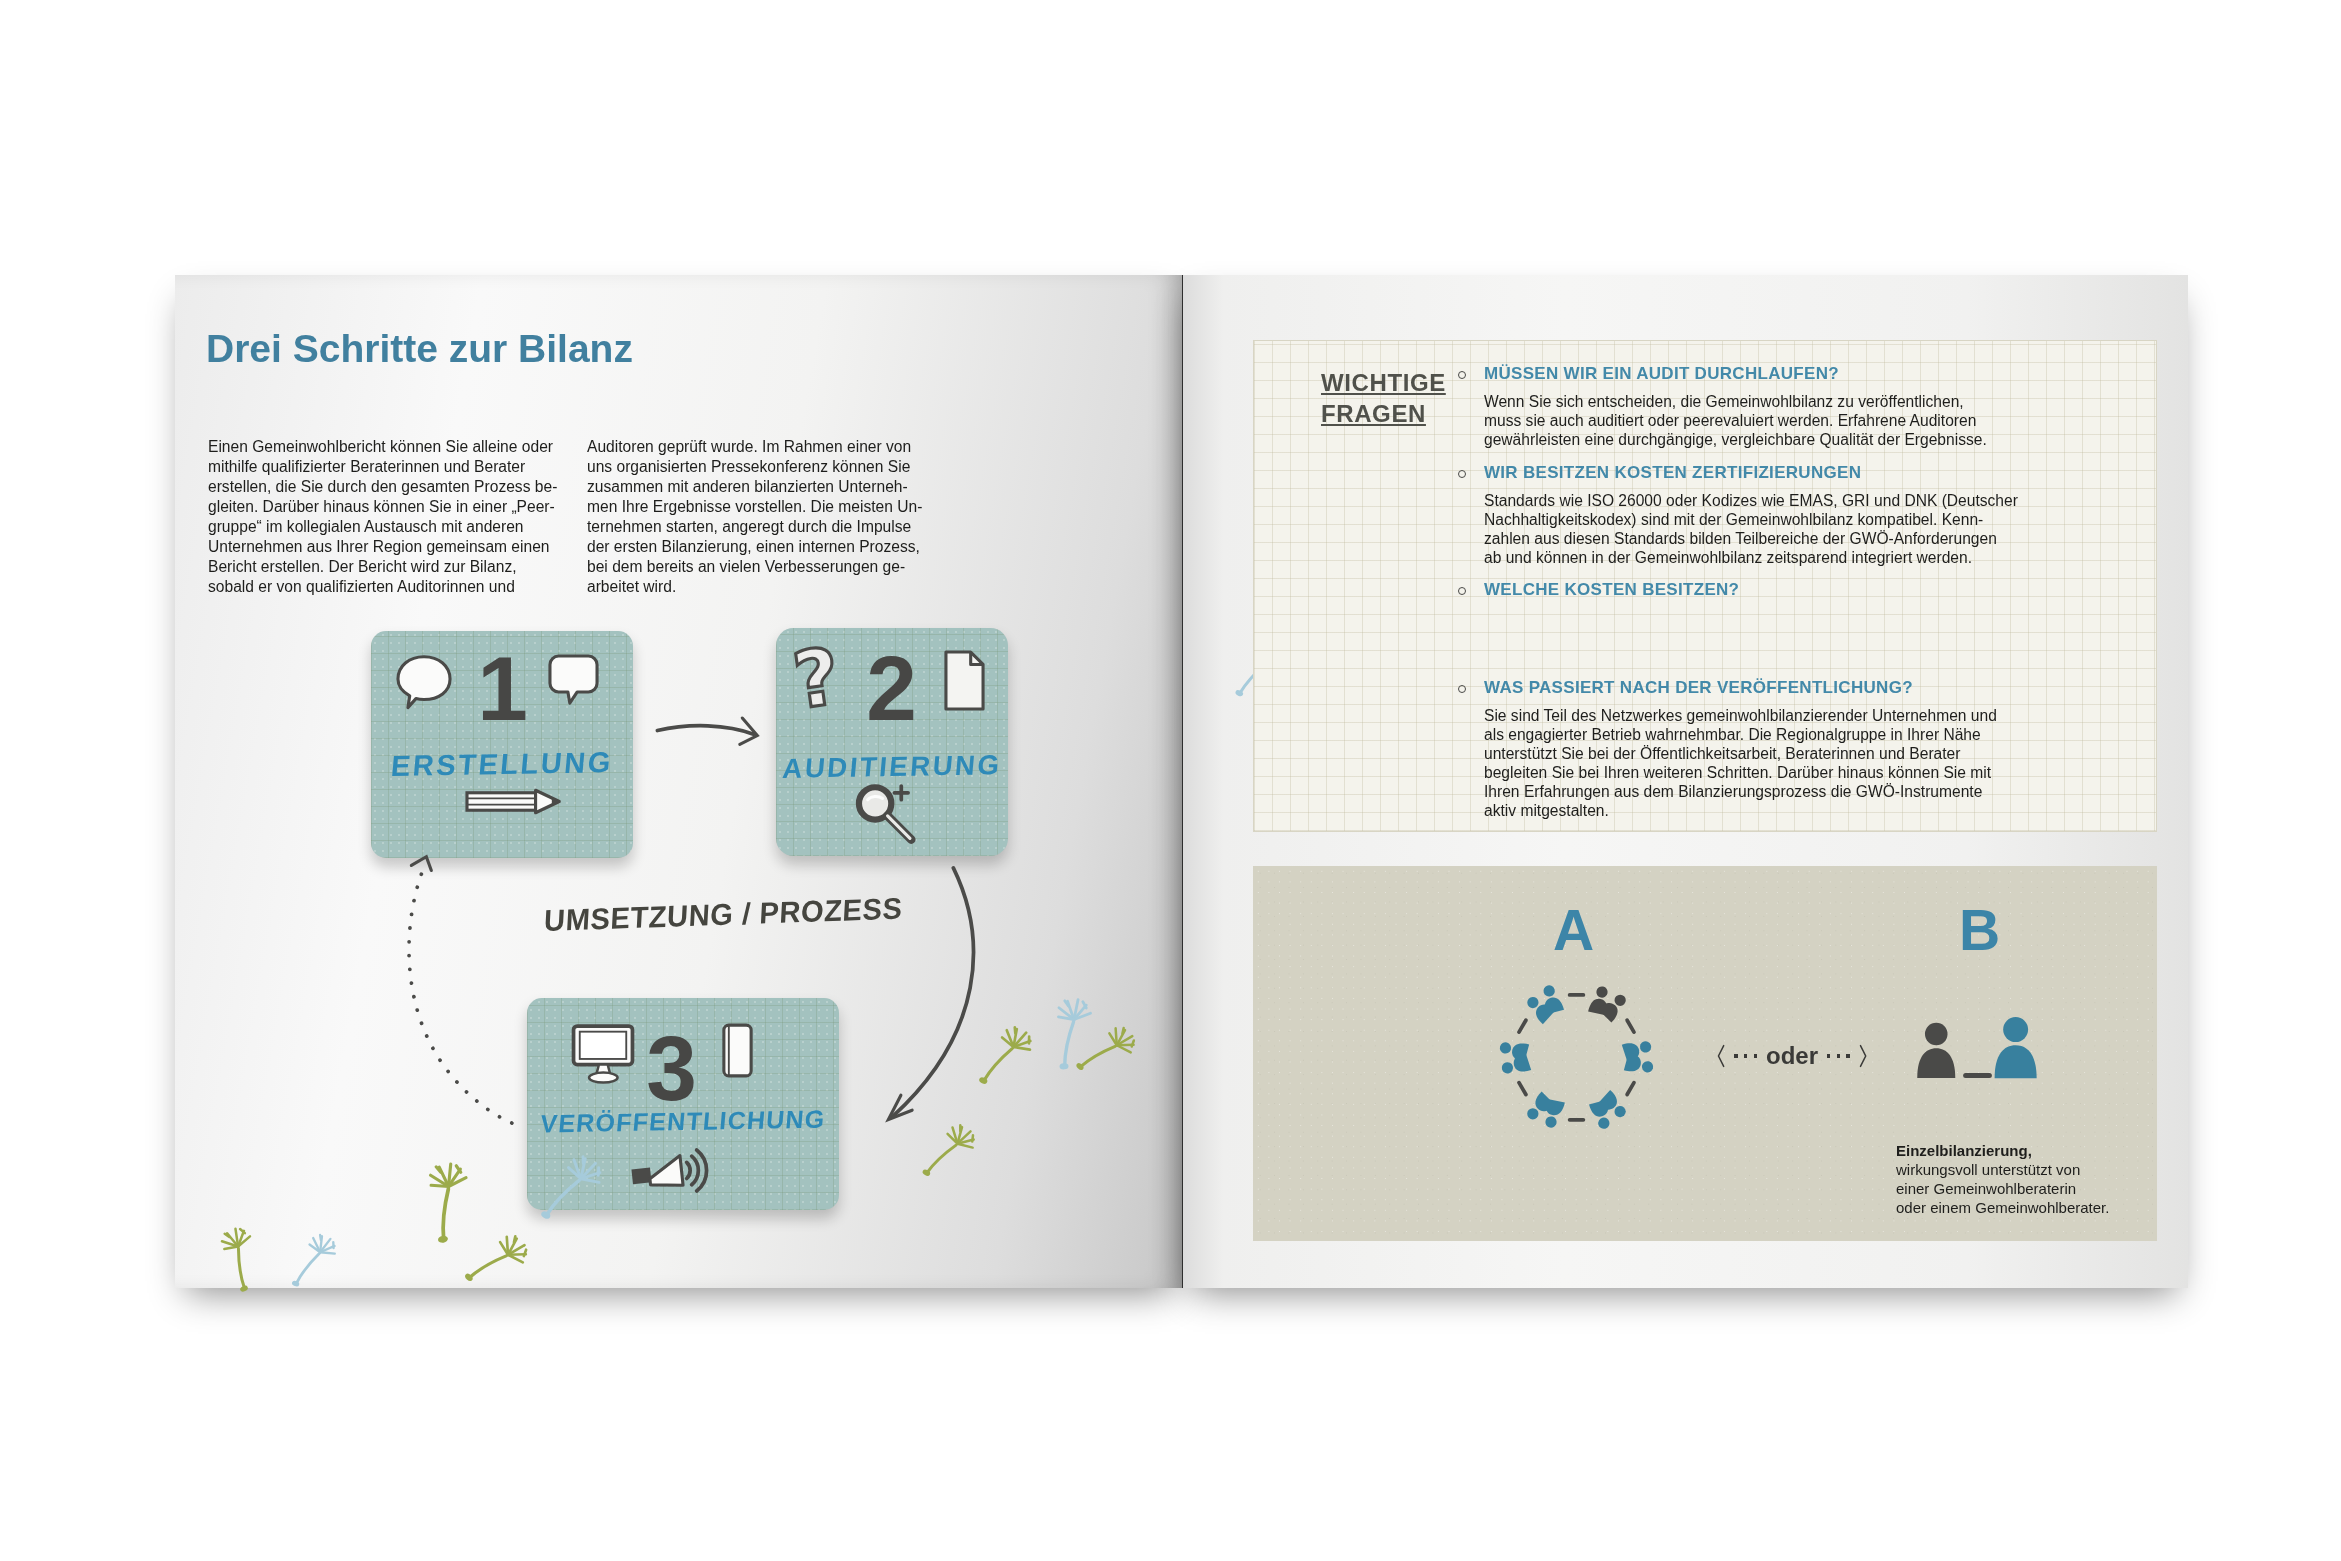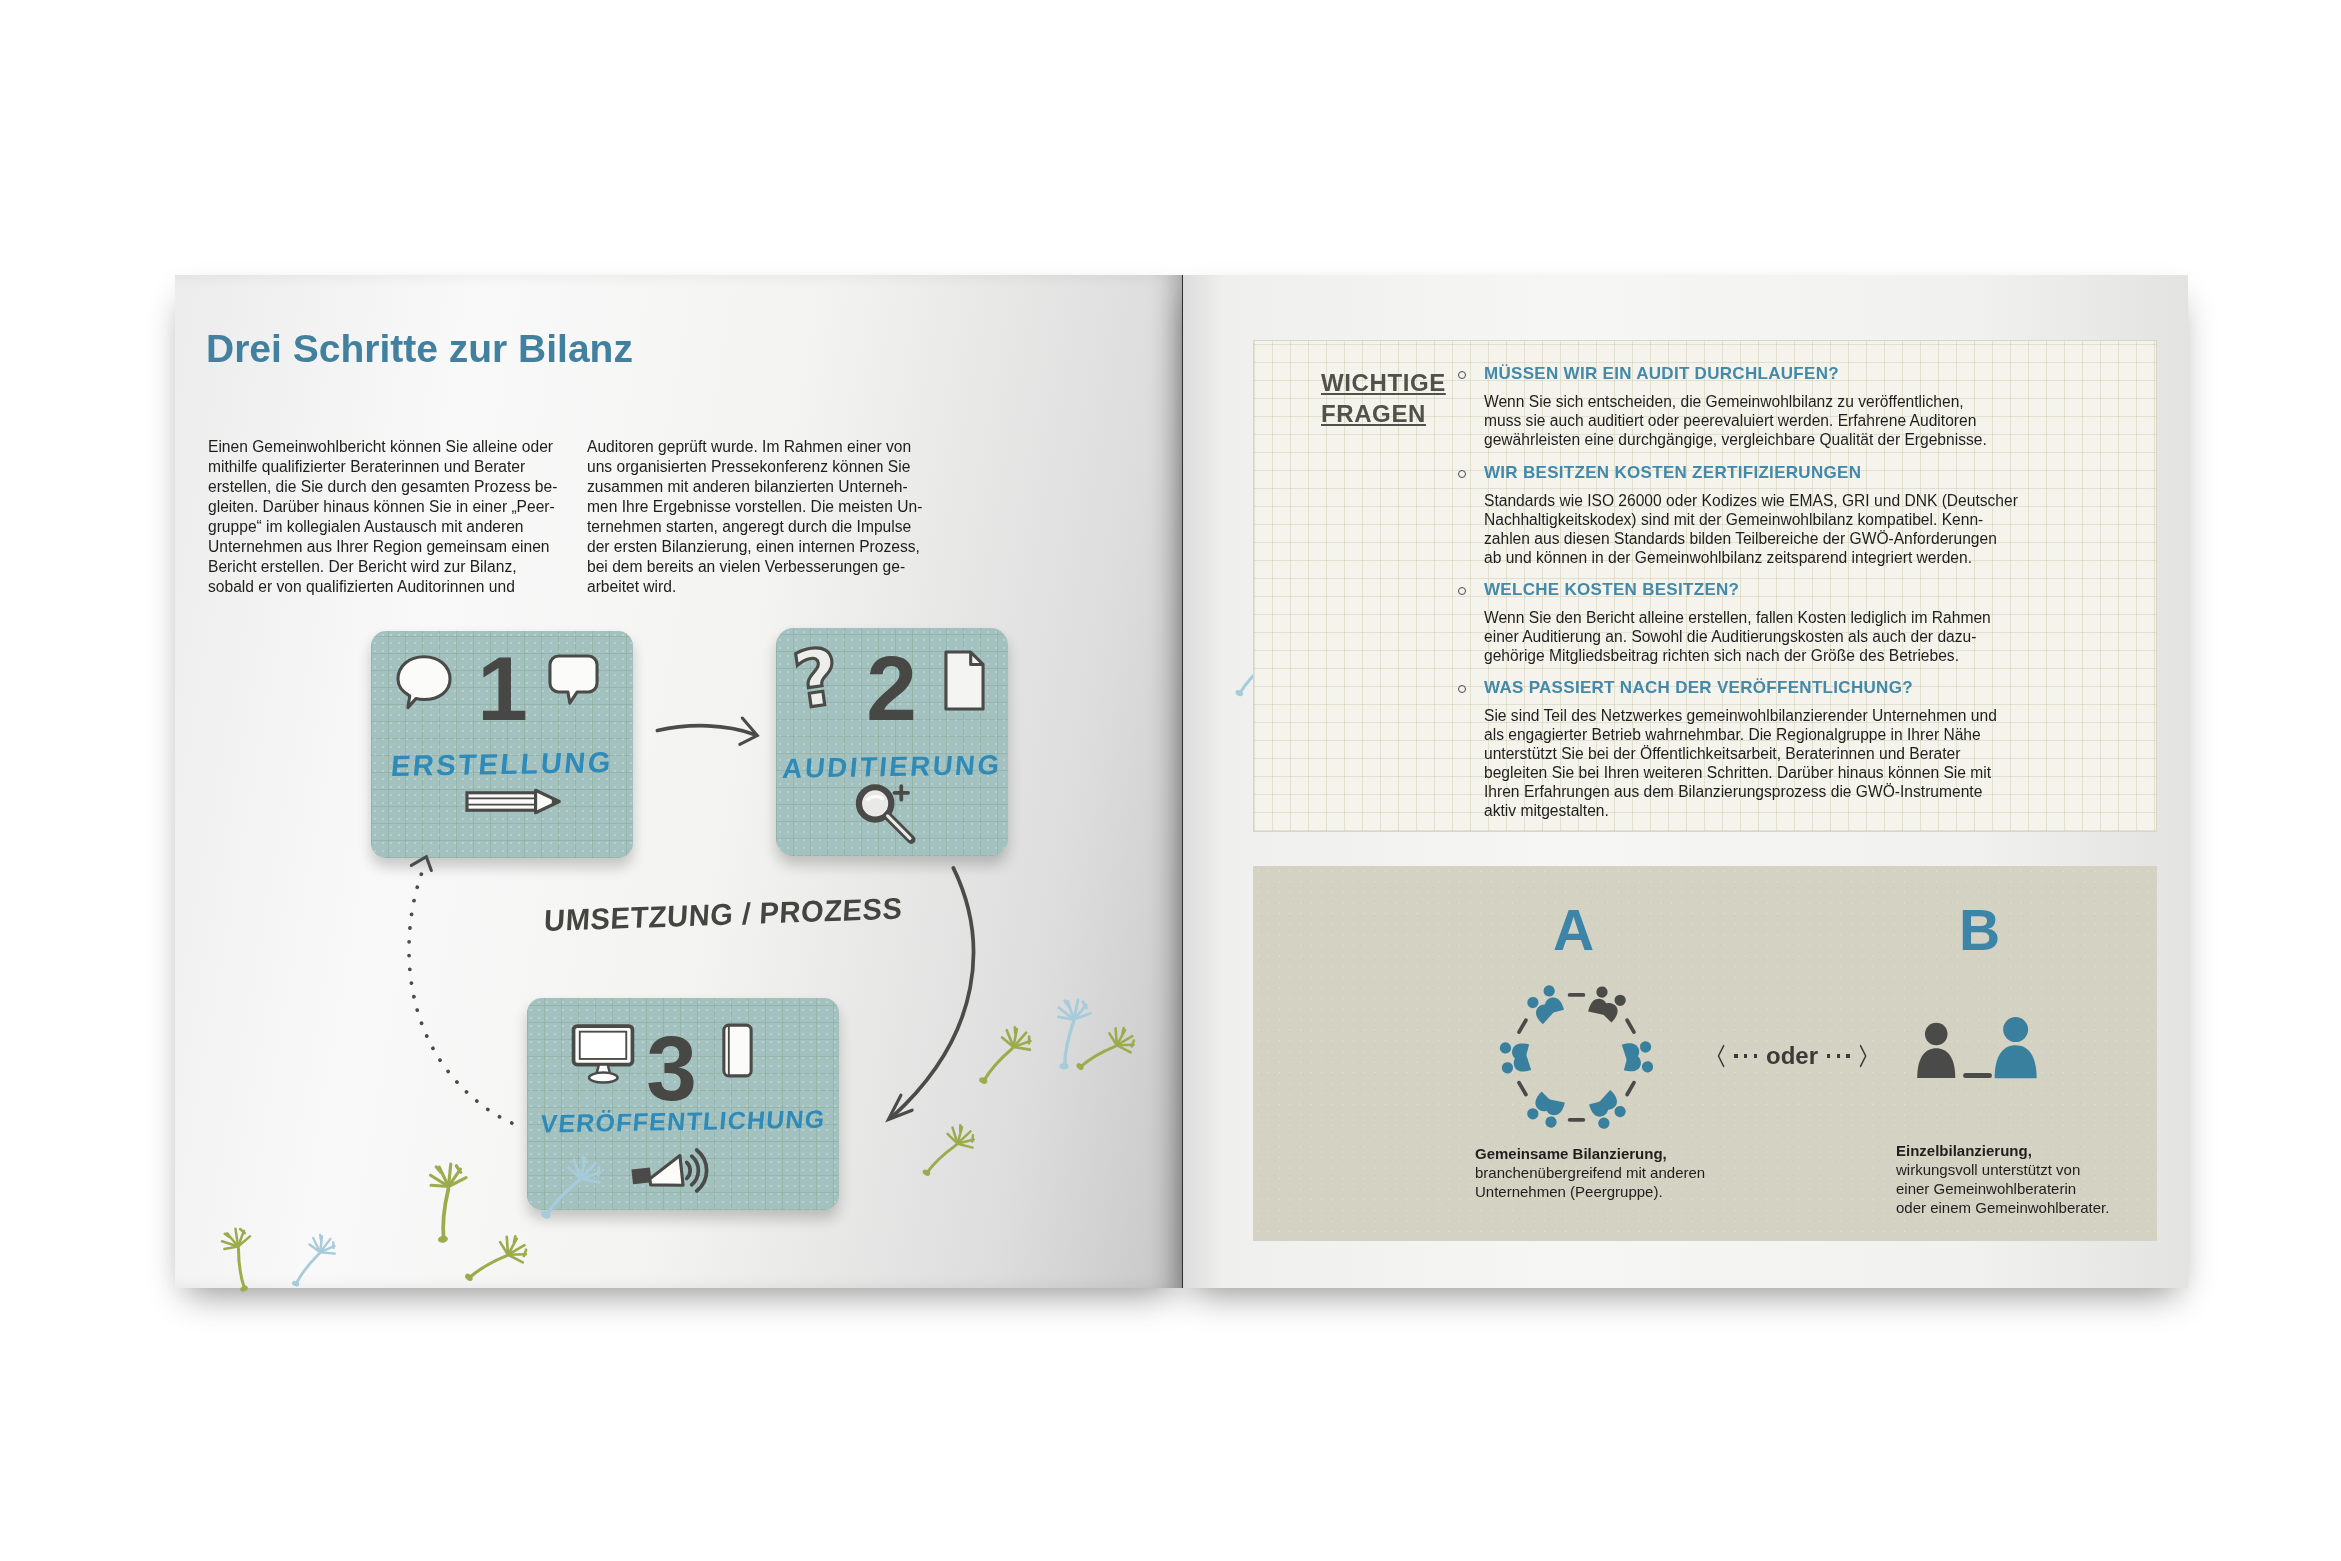--- a/index.html
+++ b/index.html
@@ -232,23 +232,20 @@
 
   <span class="bullet" style="top:470px"></span>
   <div class="q-head" style="top:463px">WIR BESITZEN KOSTEN ZERTIFIZIERUNGEN</div>
   <div class="q-body" style="top:491px">Standards wie ISO 26000 oder Kodizes wie EMAS, GRI und DNK (Deutscher
 Nachhaltigkeitskodex) sind mit der Gemeinwohlbilanz kompatibel. Kenn-
 zahlen aus diesen Standards bilden Teilbereiche der GWÖ-Anforderungen
 ab und können in der Gemeinwohlbilanz zeitsparend integriert werden.</div>
 
   <span class="bullet" style="top:587px"></span>
   <div class="q-head" style="top:580px">WELCHE KOSTEN BESITZEN?</div>
-  <div class="q-body" style="top:608px">Wenn Sie den Bericht alleine erstellen, fallen Kosten lediglich im Rahmen
-einer Auditierung an. Sowohl die Auditierungskosten als auch der dazu-
-gehörige Mitgliedsbeitrag richten sich nach der Größe des Betriebes.</div>
 
   <span class="bullet" style="top:685px"></span>
   <div class="q-head" style="top:678px">WAS PASSIERT NACH DER VERÖFFENTLICHUNG?</div>
   <div class="q-body" style="top:706px">Sie sind Teil des Netzwerkes gemeinwohlbilanzierender Unternehmen und
 als engagierter Betrieb wahrnehmbar. Die Regionalgruppe in Ihrer Nähe
 unterstützt Sie bei der Öffentlichkeitsarbeit, Beraterinnen und Berater
 begleiten Sie bei Ihren weiteren Schritten. Darüber hinaus können Sie mit
 Ihren Erfahrungen aus dem Bilanzierungsprozess die GWÖ-Instrumente
 aktiv mitgestalten.</div>
 
@@ -304,25 +301,20 @@
       <polyline points="4,4 18,32 4,60" fill="none" stroke="#3a3a38" stroke-width="4" stroke-linecap="round"></polyline>
     </svg>
   </div>
 
   <svg style="position:absolute;left:1899px;top:1013px" width="144" height="75" viewBox="0 0 230 120">
     <use href="#persong" fill="#4a4a48" transform="translate(45,62) scale(1.9)"></use>
     <line x1="92" y1="100" x2="130" y2="100" stroke="#4a4a48" stroke-width="8" stroke-linecap="round"></line>
     <use href="#persong" fill="#38809e" transform="translate(172,58) scale(2.1)"></use>
   </svg>
 
-  <div class="caption cap-a">
-    <span class="b">Gemeinsame Bilanzierung,</span>
-    <span class="rest">branchenübergreifend mit anderen
-Unternehmen (Peergruppe).</span>
-  </div>
   <div class="caption cap-b">
     <span class="b">Einzelbilanzierung,</span>
     <span class="rest">wirkungsvoll unterstützt von
 einer Gemeinwohlberaterin
 oder einem Gemeinwohlberater.</span>
   </div>
 
 </div>
 
 

